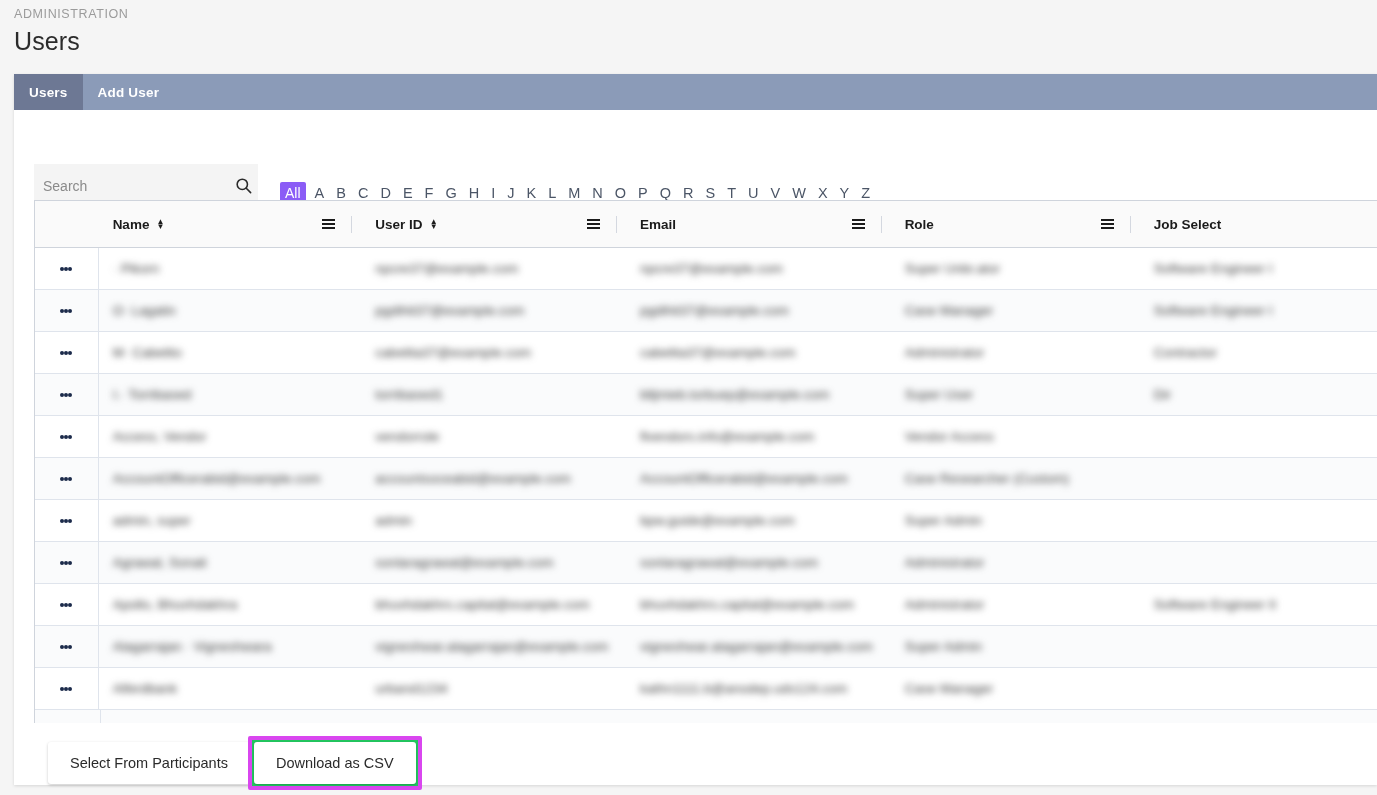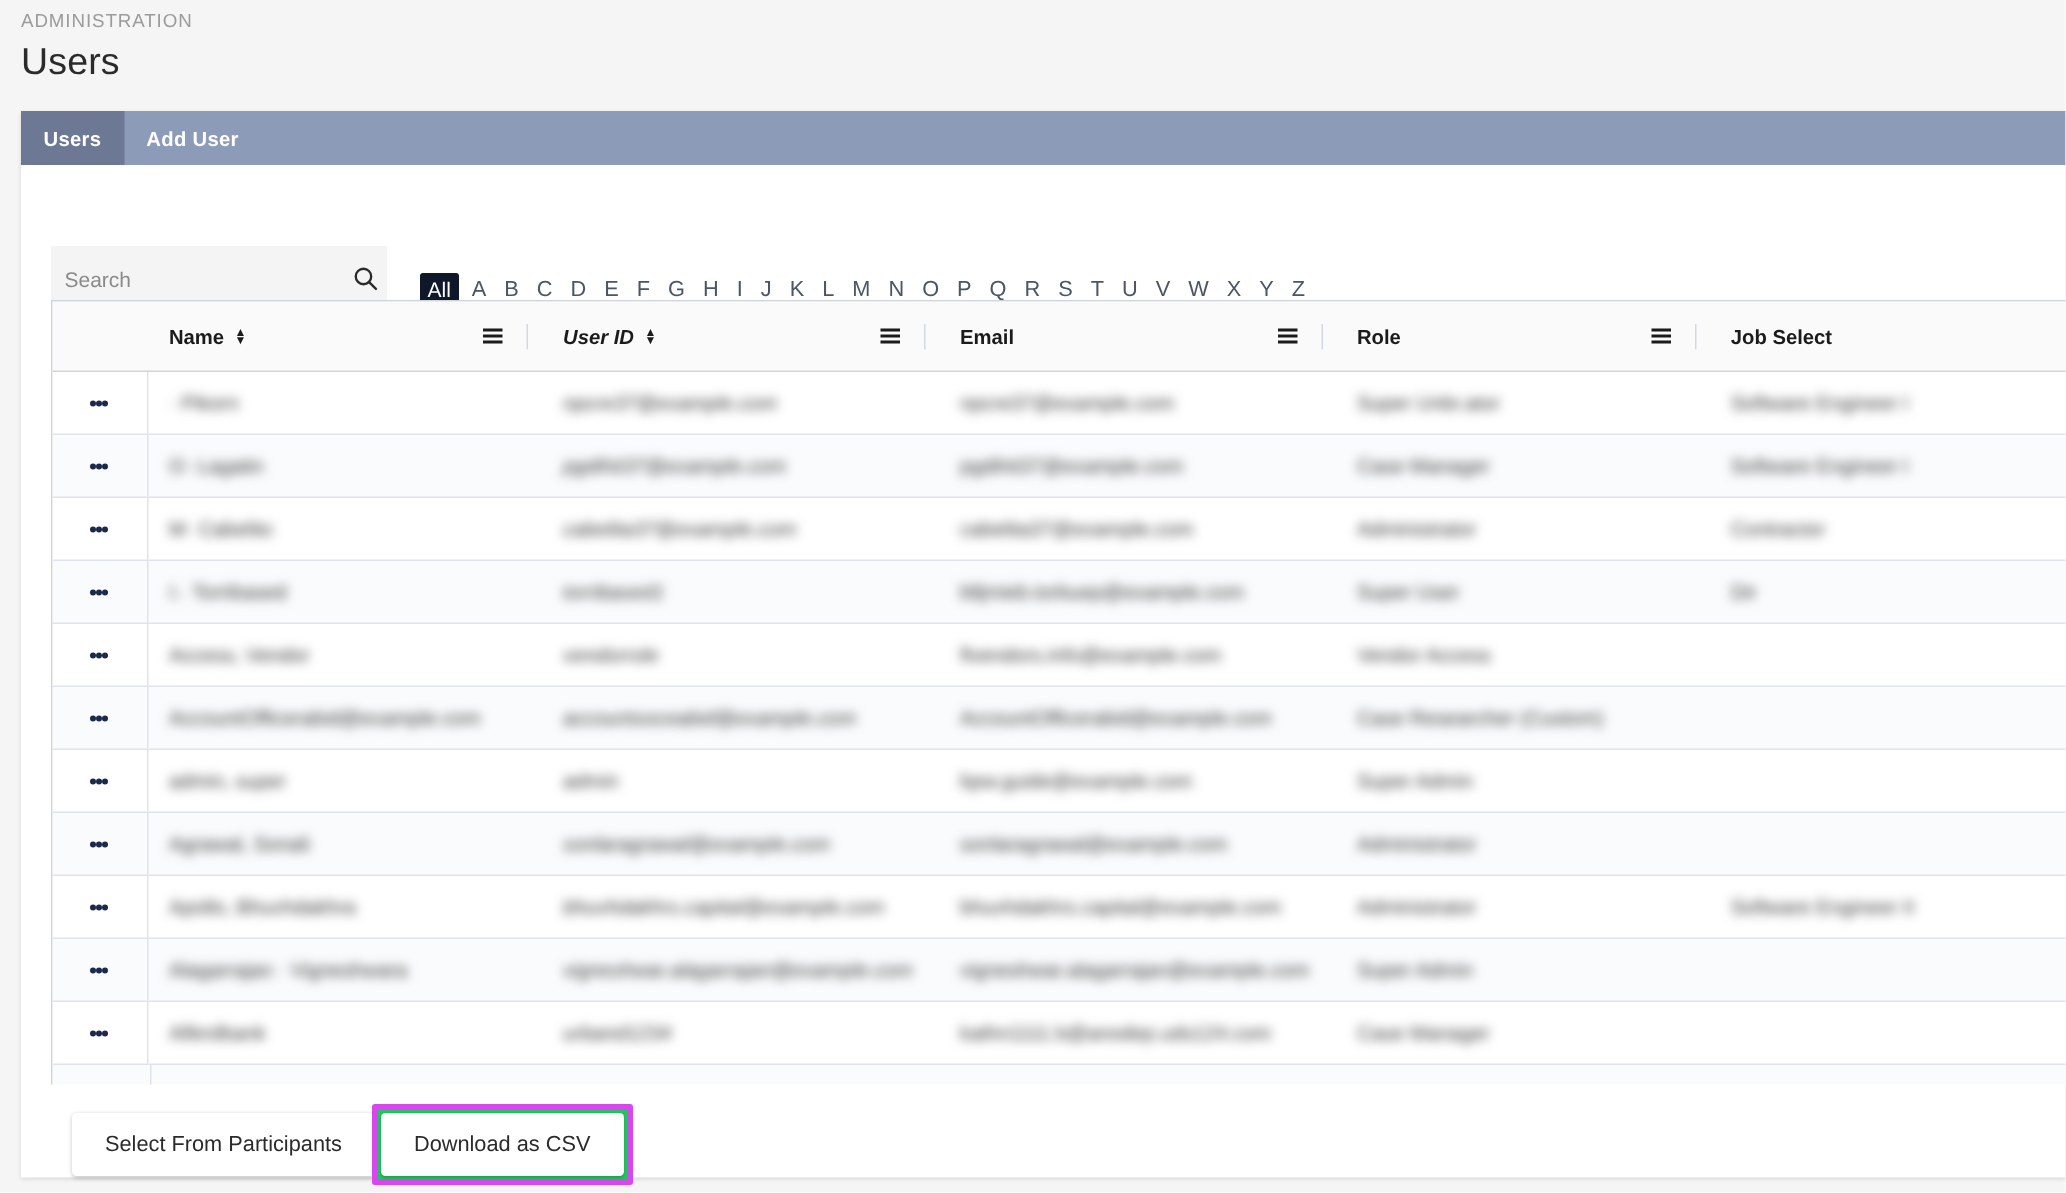--- a/index.html
+++ b/index.html
@@ -107,21 +107,21 @@
     align-items: center;
   }
   .alpha {
     font-size: 14.5px;
     color: #4b5566;
     padding: 2px 6px;
     cursor: pointer;
     line-height: 17px;
   }
   .alpha.all {
-    background: #0f172a;
+    background: #8b5cf6;
     color: #ffffff;
     border-radius: 2px;
     padding: 3px 5px;
     margin-right: 3px;
     font-size: 14px;
   }
 
   
   .table-area {
     position: absolute;
@@ -175,21 +175,21 @@
     position: absolute;
     right: 9px;
     top: 15px;
     width: 1px;
     height: 17px;
     background: #d4d8e0;
   }
 
   .col-menu  { width: 66px; padding-left: 0; }
   .col-name  { width: 272px; }
-  .col-uid   { width: 274px; font-style: italic; }
+  .col-uid   { width: 274px; }
   .col-email { width: 274px; align-items: center; }
   .col-role  { width: 258px; }
   .col-job   { width: 260px; }
 
   .trow {
     display: flex;
     height: 42px;
     align-items: center;
     border-bottom: 1px solid #dfe4ec;
     background: #ffffff;

